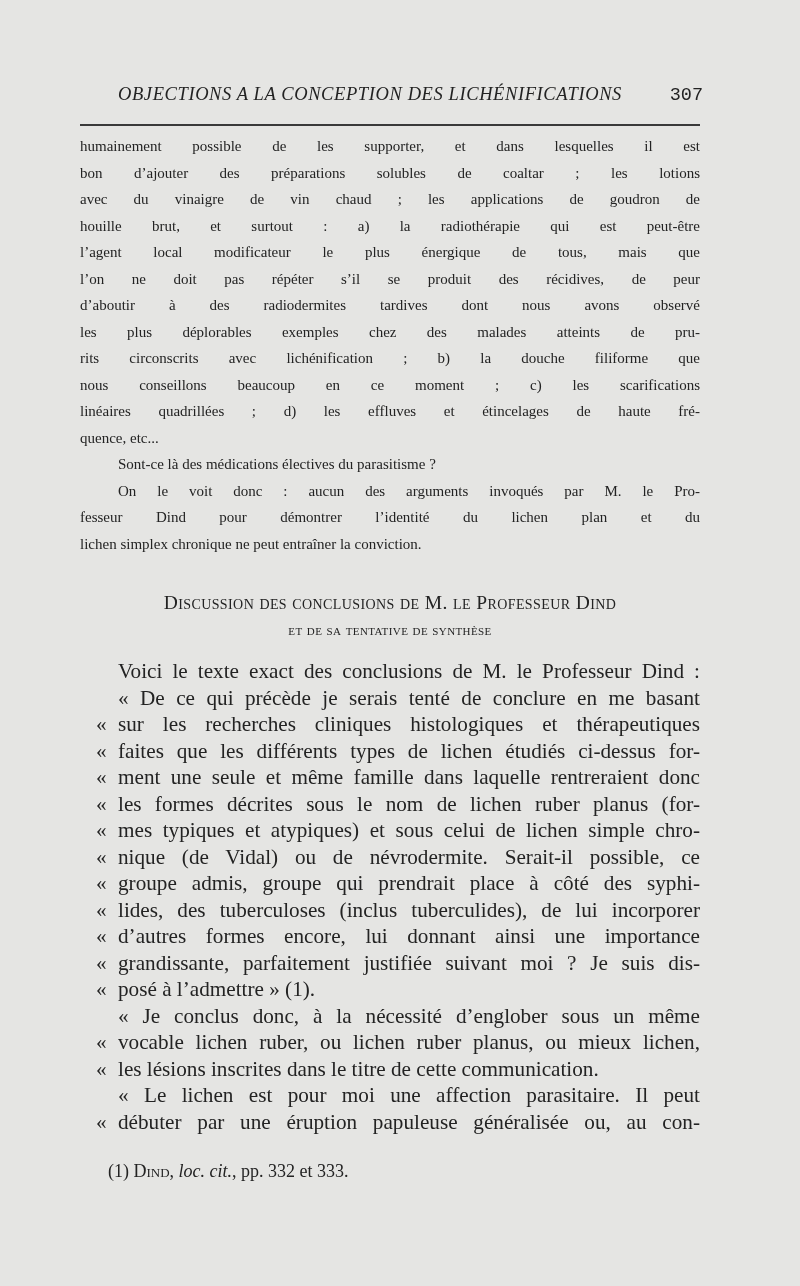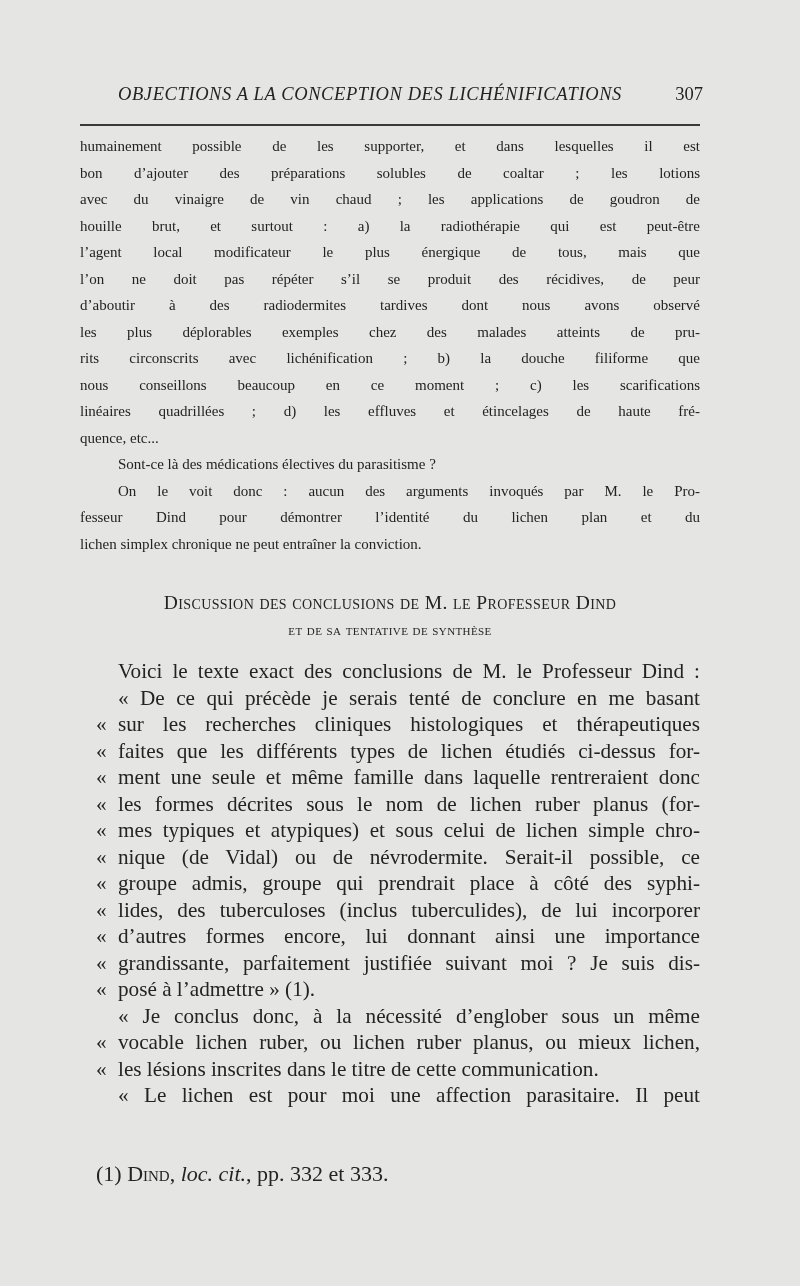--- a/index.html
+++ b/index.html
@@ -9,42 +9,42 @@
       color: #232323;
       font-family: "Liberation Serif", "DejaVu Serif", serif;
       position: relative;
       overflow: hidden;
     }
     .header {
       position: absolute; left: 118px; top: 84px; width: 585px;
       font-size: 18.5px; font-style: italic; letter-spacing: 0.6px;
       display: flex; justify-content: space-between; align-items: baseline;
     }
-    .header .pnum { font-style: normal; letter-spacing: 0; }
+    .header .pnum { font-style: normal; letter-spacing: 0; font-family: Liberation Mono, monospace; }
     .rule {
       position: absolute; left: 80px; top: 124px; width: 620px; height: 1.5px;
       background: #3a3a3a;
     }
     .body {
       position: absolute; left: 80px; top: 133px; width: 620px;
       font-size: 15px; line-height: 26.5px;
     }
     .line { white-space: nowrap; text-align: justify; text-align-last: justify; height: 26.5px; }
     .line.last { text-align-last: left; }
     .ind { padding-left: 22px; margin-left: 16px; }
     .q { display: inline-block; width: 0; margin-left: -22px; padding-right: 22px; }
     .heading {
       position: absolute; left: 80px; width: 620px; text-align: center;
       font-variant: small-caps; letter-spacing: 0.4px;
     }
     .h1 { top: 592px; font-size: 19.5px; }
     .h2 { top: 621px; font-size: 15.5px; }
     .quote-block { position: absolute; left: 80px; top: 658px; width: 620px; font-size: 21.2px; line-height: 26.6px; }
     .footnote {
-      position: absolute; left: 96px; top: 1161px; font-size: 22px;
+      position: absolute; left: 108px; top: 1161px; font-size: 18px;
     }
     .sc { font-variant: small-caps; }
     i { font-style: italic; }
   </style>
 </head>
 <body>
 
 <div class="header">
   <span>OBJECTIONS A LA CONCEPTION DES LICHÉNIFICATIONS</span>
   <span class="pnum">307</span>
@@ -84,20 +84,21 @@
   <div class="line ind"><span class="q">«</span><span>nique (de Vidal) ou de névrodermite. Serait-il possible, ce</span></div>
   <div class="line ind"><span class="q">«</span><span>groupe admis, groupe qui prendrait place à côté des syphi-</span></div>
   <div class="line ind"><span class="q">«</span><span>lides, des tuberculoses (inclus tuberculides), de lui incorporer</span></div>
   <div class="line ind"><span class="q">«</span><span>d’autres formes encore, lui donnant ainsi une importance</span></div>
   <div class="line ind"><span class="q">«</span><span>grandissante, parfaitement justifiée suivant moi ? Je suis dis-</span></div>
   <div class="line ind last"><span class="q">«</span><span>posé à l’admettre » (1).</span></div>
   <div class="line ind"><span>«</span> <span>Je conclus donc, à la nécessité d’englober sous un même</span></div>
   <div class="line ind"><span class="q">«</span><span>vocable lichen ruber, ou lichen ruber planus, ou mieux lichen,</span></div>
   <div class="line ind last"><span class="q">«</span><span>les lésions inscrites dans le titre de cette communication.</span></div>
   <div class="line ind"><span>«</span> <span>Le lichen est pour moi une affection parasitaire. Il peut</span></div>
+  <div class="line ind"><span class="q">«</span><span>débuter par une éruption papuleuse généralisée ou, au con-</span></div>
 </div>
 
 <div class="footnote">
   <span>(1)</span>
   <span class="sc">Dind</span>,
   <i>loc. cit.</i>,
   <span>pp. 332 et 333.</span>
 </div>
 
 </body></html>

